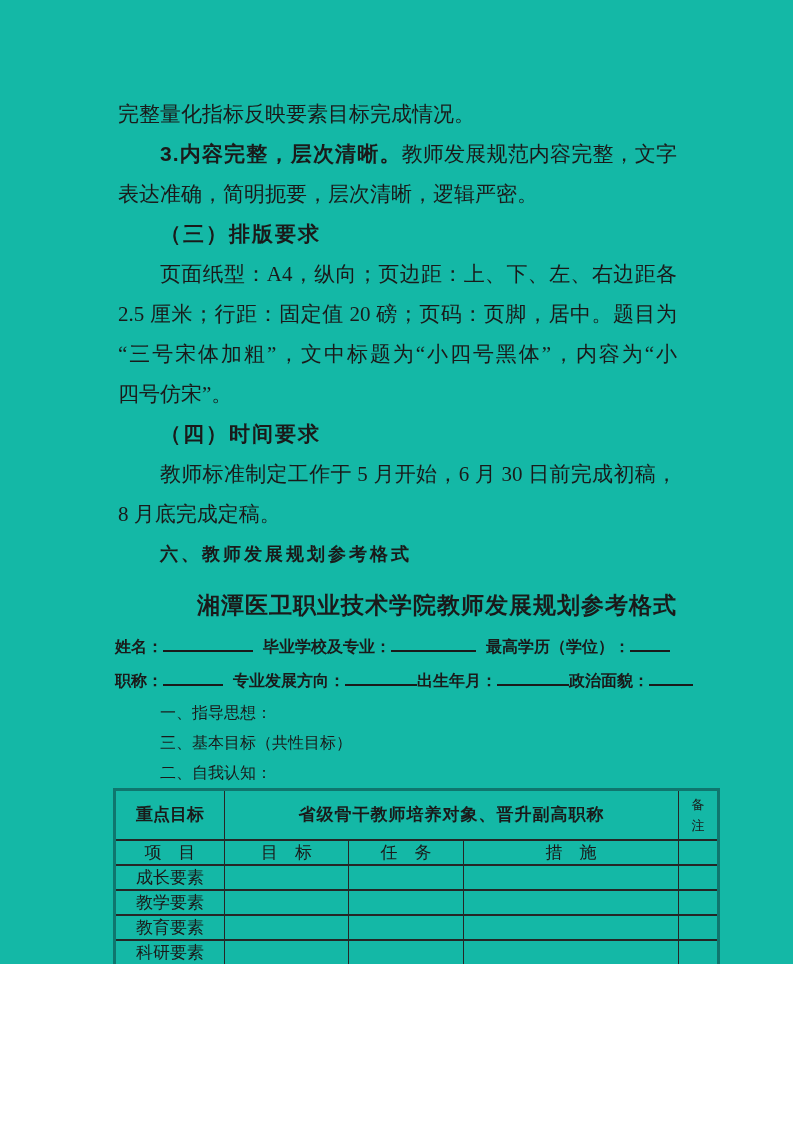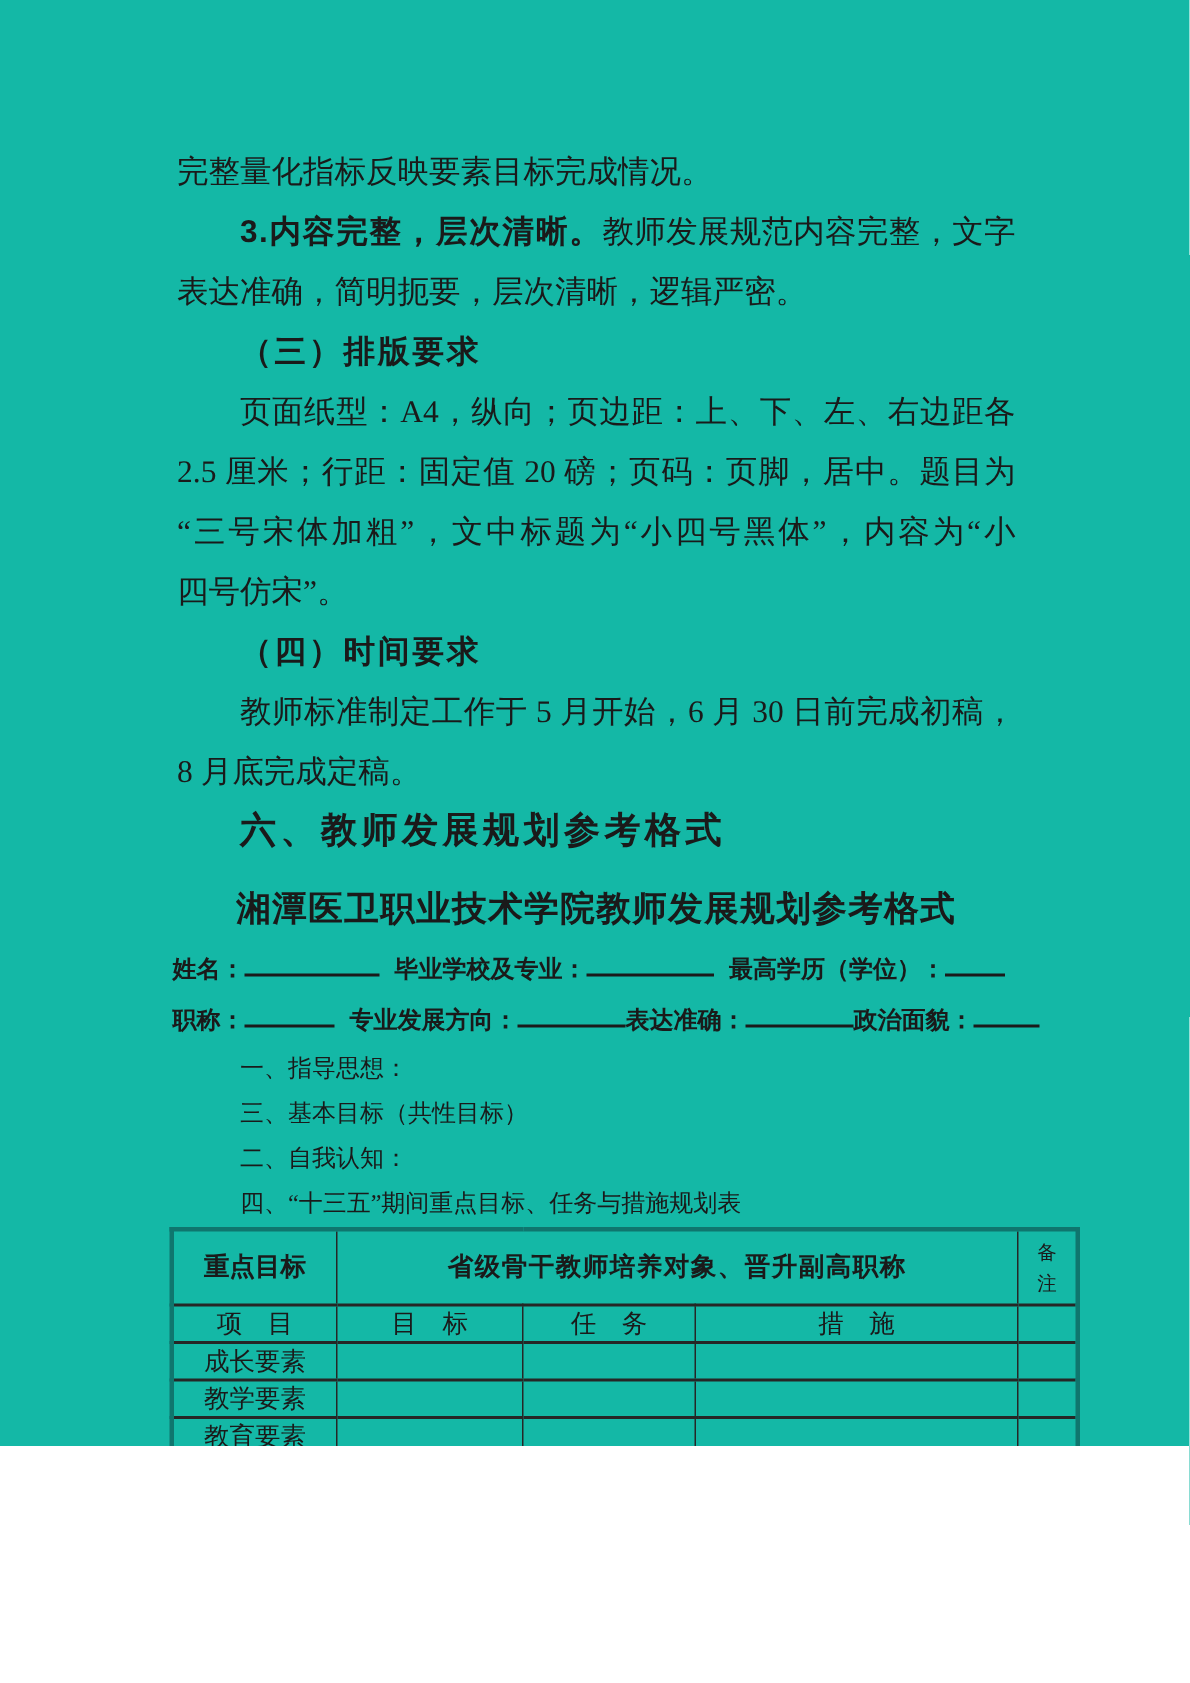--- a/index.html
+++ b/index.html
@@ -36,27 +36,27 @@
     font-family: "Liberation Sans", sans-serif;
     letter-spacing: 1px;
   }
   .head34 {
     font-weight: bold;
     letter-spacing: 2px;
   }
   .head6 {
     font-weight: bold;
     font-family: Liberation Serif, serif;
-    font-size: 24px;
+    font-size: 18px;
     letter-spacing: 3px;
   }
   .form-title {
     margin: 14px 0 0 0;
     line-height: 34px;
-    text-align: center;
+    text-align: right;
     font-size: 23px;
     font-weight: bold;
     font-family: "Liberation Sans", sans-serif;
     letter-spacing: 1px;
   }
   .form-rows { margin-top: 8px; margin-left: -3px; }
   .form-row {
     line-height: 34px;
     height: 34px;
     font-size: 16px;
@@ -159,29 +159,28 @@
 
     <p class="bl ind head6">六、教师发展规划参考格式</p>
 
     <h2 class="form-title">湘潭医卫职业技术学院教师发展规划参考格式</h2>
 
     <div class="form-rows">
       <div class="form-row">
         <span class="flabel">姓名：</span><span class="blank w90"></span><span class="flabel g">毕业学校及专业：</span><span class="blank w85"></span><span class="flabel g">最高学历（学位）：</span><span class="blank w40"></span>
       </div>
       <div class="form-row">
-        <span class="flabel">职称：</span><span class="blank w60"></span><span class="flabel g">专业发展方向：</span><span class="blank w72"></span><span class="flabel">表达准确：</span><span class="blank w72"></span><span class="flabel">政治面貌：</span><span class="blank w44"></span>
+        <span class="flabel">职称：</span><span class="blank w60"></span><span class="flabel g">专业发展方向：</span><span class="blank w72"></span><span class="flabel">出生年月：</span><span class="blank w72"></span><span class="flabel">政治面貌：</span><span class="blank w44"></span>
       </div>
     </div>
 
     <div class="list">
       <p class="li">一、指导思想：</p>
       <p class="li">三、基本目标（共性目标）</p>
       <p class="li">二、自我认知：</p>
-      <p class="li">四、“十三五”期间重点目标、任务与措施规划表</p>
     </div>
 
     <table class="ptable">
       <colgroup>
         <col style="width:110px">
           <col style="width:124px">
           <col style="width:115px">
           <col style="width:215px">
           <col style="width:40px">
       </colgroup>

